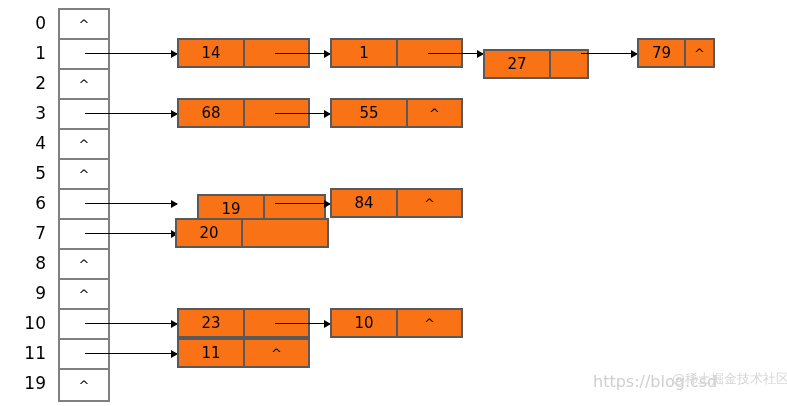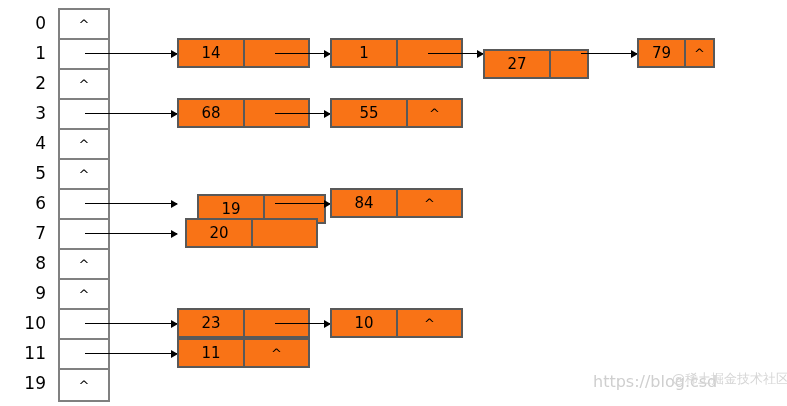--- a/index.html
+++ b/index.html
@@ -216,21 +216,21 @@
       <div class="node" style="left: 177px; top: 194px; width: 129px; margin-left: 20px;">
         <div class="node-data" style="width: 66px;">19</div>
         <div class="node-next"></div>
       </div>
       <div class="arrow" style="left: 275px; top: 203px; width: 55px;"></div>
       <div class="node" style="left: 330px; top: 188px; width: 133px; text-align: center;">
         <div class="node-data" style="width: 66px;">84</div>
         <div class="node-next">^</div>
       </div>
       <div class="arrow" style="left: 85px; top: 233px; width: 92px;"></div>
-      <div class="node" style="left: 185px; top: 218px; width: 133px;">
+      <div class="node" style="left: 175px; top: 218px; width: 154px;">
         <div class="node-data" style="width: 66px;">20</div>
         <div class="node-next"></div>
       </div>
       <div class="arrow" style="left: 85px; top: 323px; width: 92px;"></div>
       <div class="node" style="left: 177px; top: 308px; width: 133px;">
         <div class="node-data" style="width: 66px;">23</div>
         <div class="node-next"></div>
       </div>
       <div class="arrow" style="left: 275px; top: 323px; width: 55px;"></div>
       <div class="node" style="left: 330px; top: 308px; width: 133px;">

